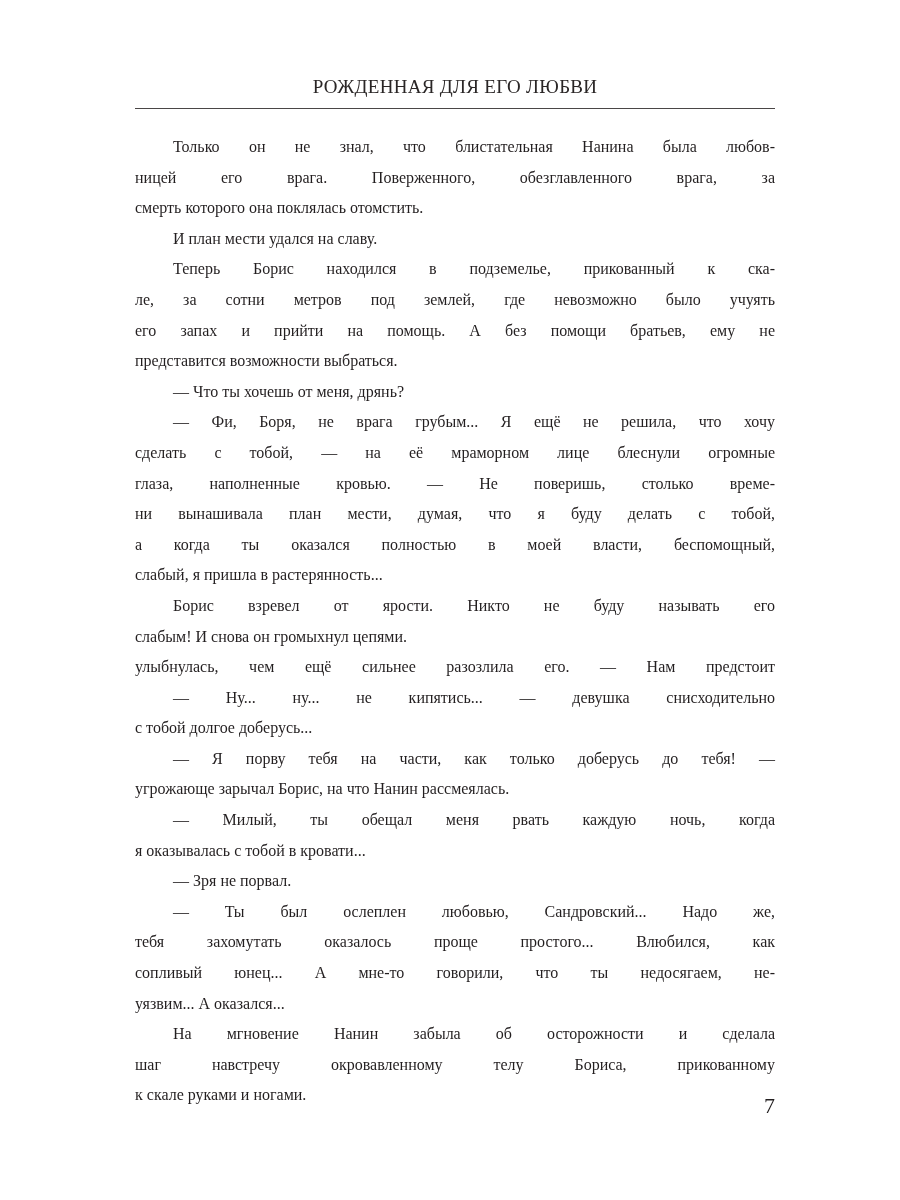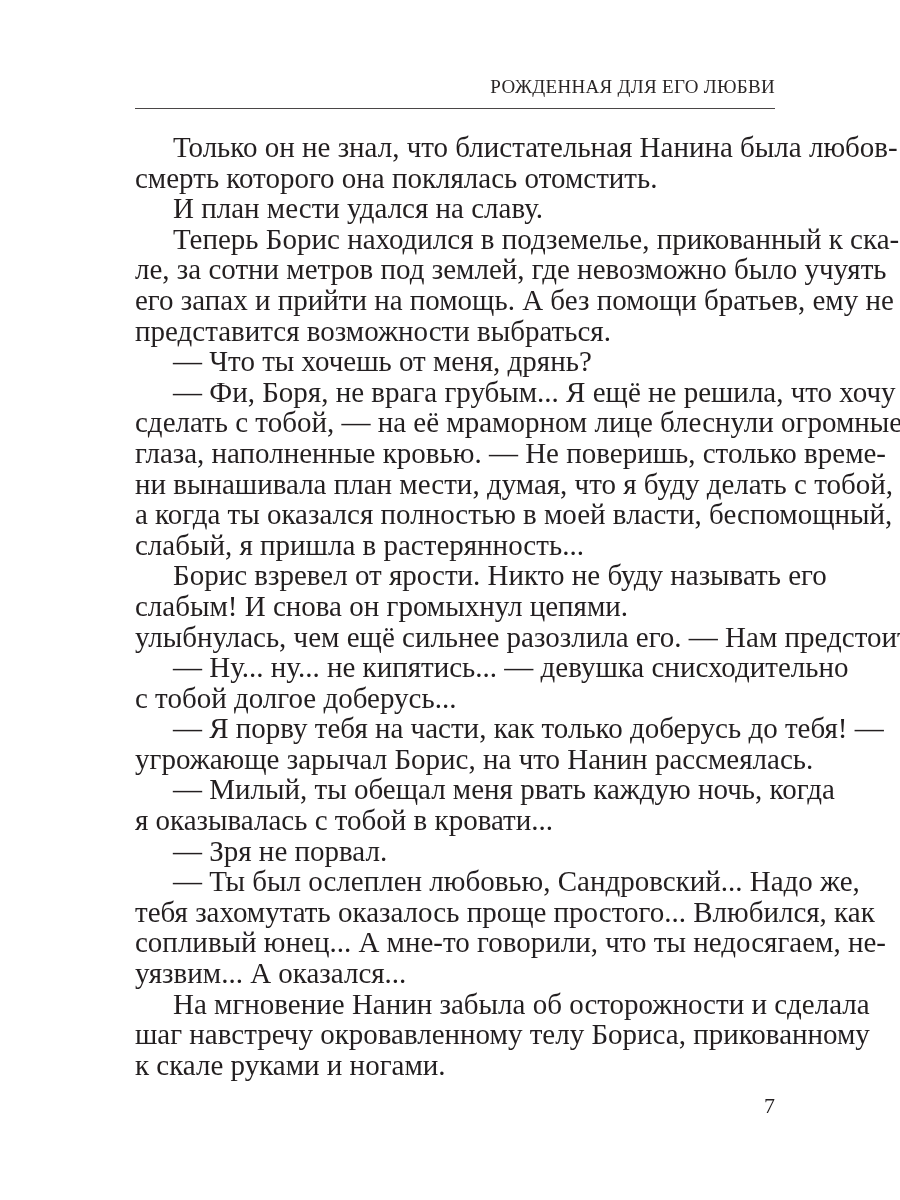--- a/index.html
+++ b/index.html
@@ -1,38 +1,39 @@
 <!DOCTYPE html>
 <html><head>
 <meta charset="utf-8">
 <style>
   html, body { margin: 0; padding: 0; background: #ffffff; }
   body { width: 900px; height: 1200px; position: relative; overflow: hidden;
          font-family: "Liberation Serif", "DejaVu Serif", serif; color: #231f20; }
   .running-head { position: absolute; left: 135px; width: 640px; top: 76px;
-         text-align: right; font-size: 19px; letter-spacing: 0.3px; color: #2a2626; }
+         text-align: center; font-size: 19px; letter-spacing: 0.3px; color: #2a2626; }
   .rule { position: absolute; left: 135px; width: 640px; top: 108px; height: 0;
          border-top: 1.6px solid #4a4646; }
   .body-text { position: absolute; left: 135px; width: 640px; top: 132px; }
-  .line { display: block; height: 30.6px; line-height: 30.6px; font-size: 29px;
+  .line { display: block; height: 30.6px; line-height: 30.6px; font-size: 16px;
           white-space: nowrap; text-align: justify; text-align-last: justify; }
   .line.last { text-align-last: left; }
   .line.indent { padding-left: 38px; }
   .page-number { position: absolute; left: 735px; width: 40px; top: 1093px;
          text-align: right; font-size: 22px; }
 </style>
 </head>
 <body>
 
 <div class="running-head">РОЖДЕННАЯ ДЛЯ ЕГО ЛЮБВИ</div>
 <div class="rule"></div>
 
 <div class="body-text">
 
   <span class="line indent">Только он не знал, что блистательная Нанина была любов-</span>
+  <span class="line">ницей его врага. Поверженного, обезглавленного врага, за</span>
   <span class="line last">смерть которого она поклялась отомстить.</span>
 
   <span class="line indent last">И план мести удался на славу.</span>
 
   <span class="line indent">Теперь Борис находился в подземелье, прикованный к ска-</span>
   <span class="line">ле, за сотни метров под землей, где невозможно было учуять</span>
   <span class="line">его запах и прийти на помощь. А без помощи братьев, ему не</span>
   <span class="line last">представится возможности выбраться.</span>
 
   <span class="line indent last">— Что ты хочешь от меня, дрянь?</span>

